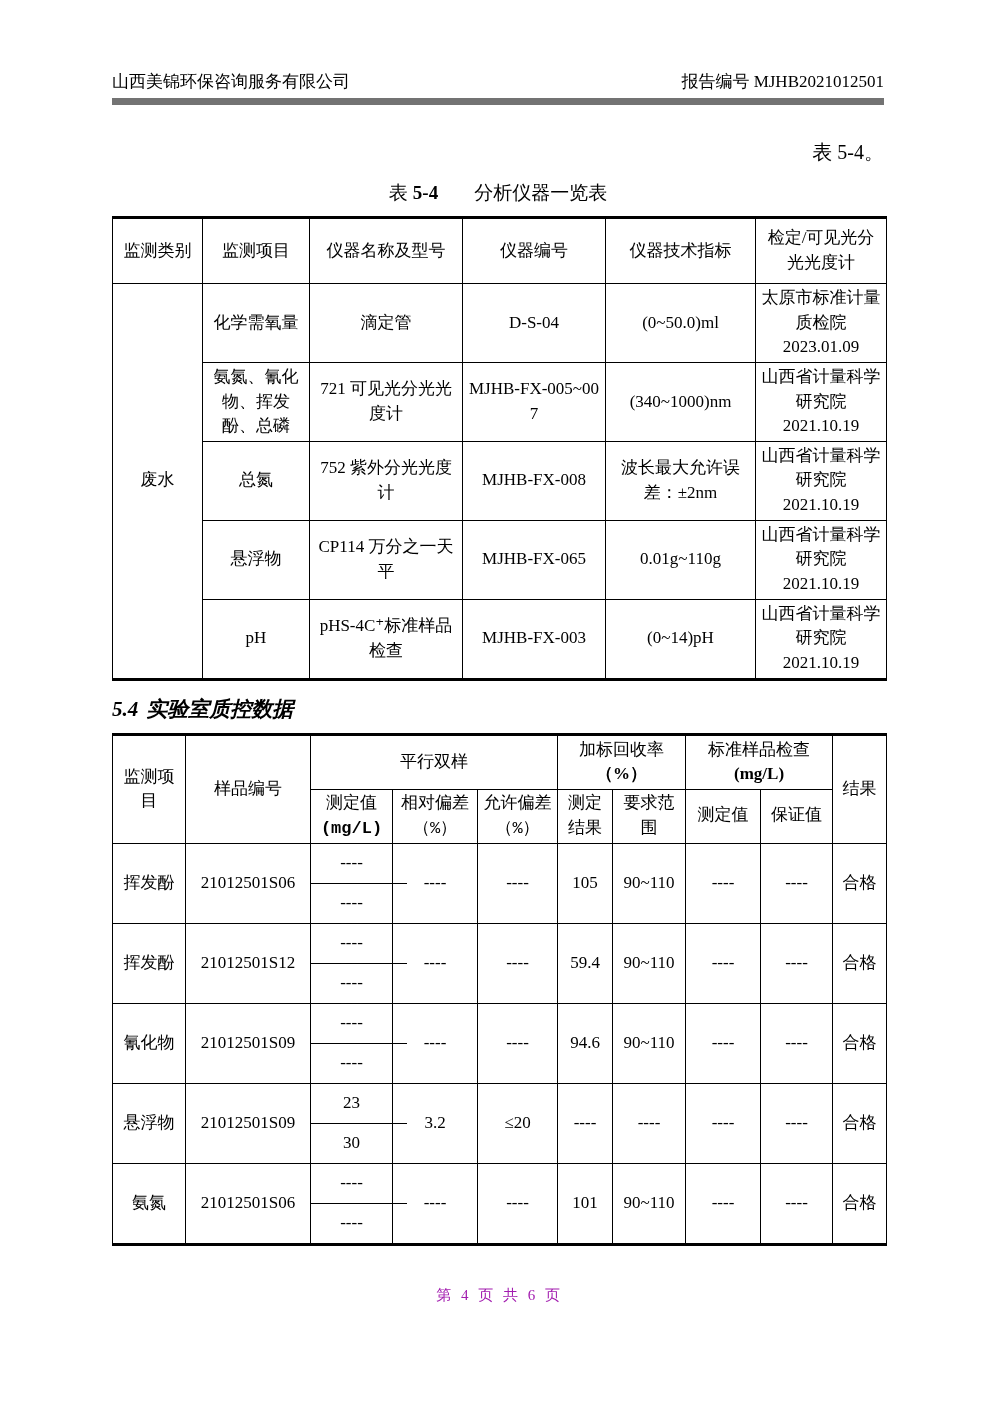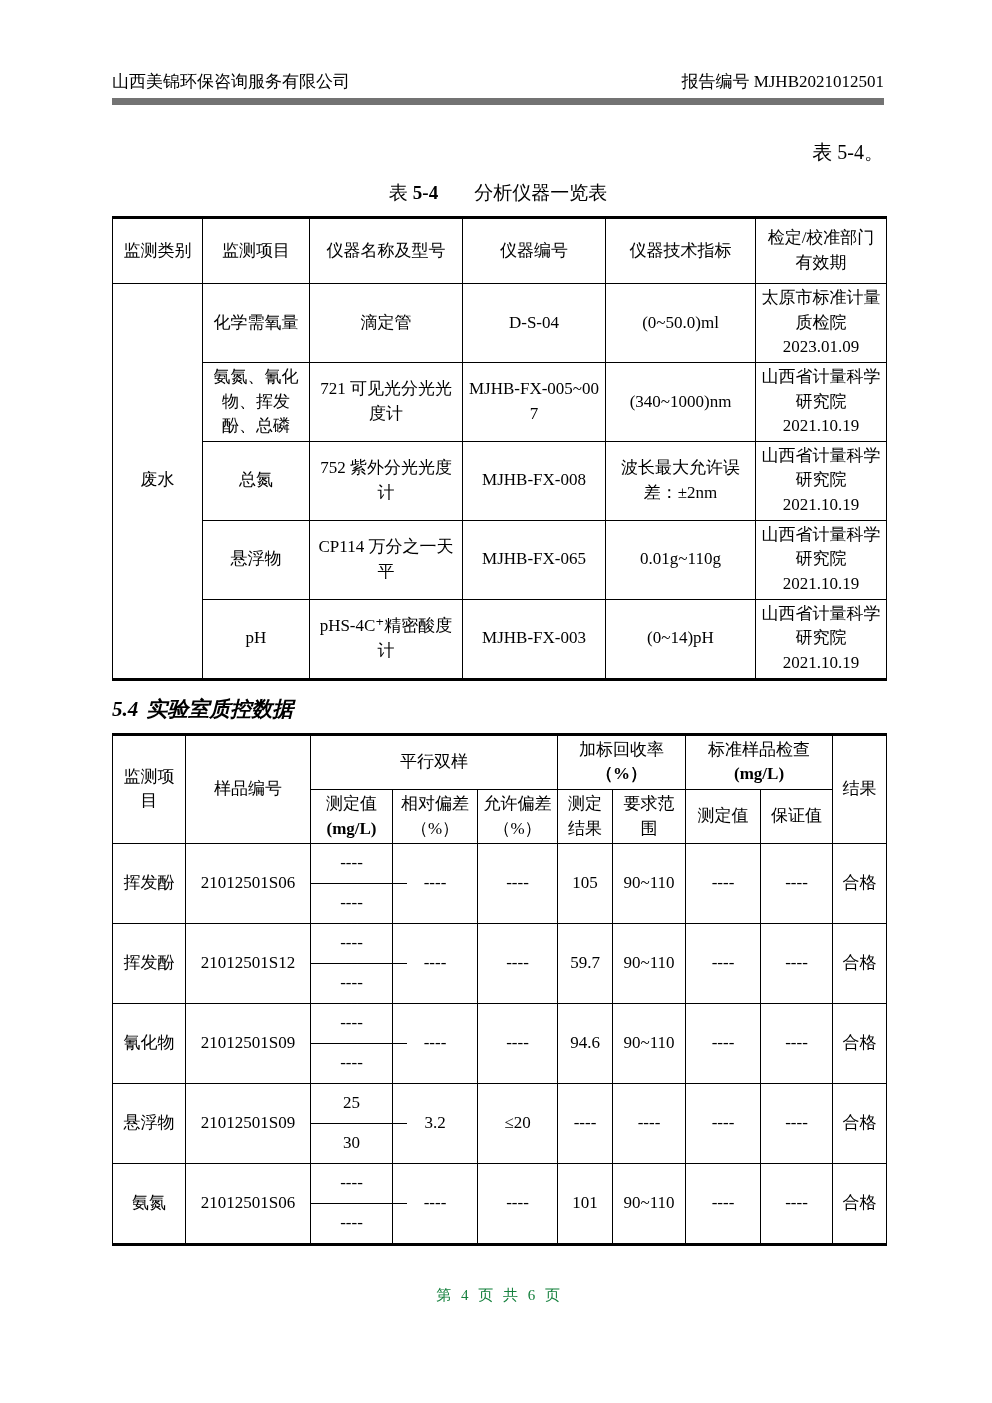--- a/index.html
+++ b/index.html
@@ -34,35 +34,35 @@
   }
   .t54 thead tr{height:66px;}
   .t54 .r1{height:64px;} .t54 .r2{height:72px;} .t54 .r3{height:62px;}
   .t54 .r4{height:60px;} .t54 .r5{height:62px;}
   .cell-code{word-break:break-all;}
 
   .section-heading{font-size:21px;font-weight:bold;margin-top:14px;font-style:italic;}
   .section-heading .sec-title{margin-left:8px;}
   .paragraph{font-size:20px;margin-top:16px;padding-left:54px;}
 
-  .t59 .hrow1{height:44px;} .t59 .hrow2{height:46px;}
+  .t59 .hrow1{height:44px;} .t59 .hrow2{height:46px;font-family:Liberation Mono, monospace;}
   .t59 tbody tr{height:80px;}
   .unit{font-weight:bold;}
 
   td.split{padding:0;}
   td.split .half{
     height:39px;display:flex;align-items:center;justify-content:center;
   }
   td.split .half.top{border-bottom:1px solid #000;position:relative;}
   td.split .half.top::after{
     content:"";position:absolute;right:-15px;bottom:-1px;width:15px;height:1px;background:#000;
   }
 
   .page-footer{
-    text-align:center;font-size:15px;color:#15803d;margin-top:40px;word-spacing:6px;
+    text-align:center;font-size:15px;color:#a21caf;margin-top:40px;word-spacing:6px;
   }
 </style>
 </head>
 <body>
 
 <div class="content">
 
   <div class="page-header">
     <span>山西美锦环保咨询服务有限公司</span>
     <span>报告编号 MJHB2021012501</span>
@@ -83,21 +83,21 @@
         <col style="width:150px">
         <col style="width:131px">
     </colgroup>
     <thead>
       <tr>
         <th>监测类别</th>
         <th>监测项目</th>
         <th>仪器名称及型号</th>
         <th>仪器编号</th>
         <th>仪器技术指标</th>
-        <th>检定/校准部门有效期</th>
+        <th>检定/可见光分光光度计</th>
       </tr>
     </thead>
     <tbody>
       <tr class="r1">
         <td rowspan="5">废水</td>
         <td>化学需氧量</td>
         <td>滴定管</td>
         <td class="cell-code">D-S-04</td>
         <td>(0~50.0)ml</td>
         <td>
@@ -130,21 +130,21 @@
         <td>CP114 万分之一天平</td>
         <td class="cell-code">MJHB-FX-065</td>
         <td>0.01g~110g</td>
         <td>
           <div>山西省计量科学研究院</div>
           <div>2021.10.19</div>
         </td>
       </tr>
       <tr class="r5">
         <td>pH</td>
-        <td>pHS-4C⁺精密酸度计</td>
+        <td>pHS-4C⁺标准样品检查</td>
         <td class="cell-code">MJHB-FX-003</td>
         <td>(0~14)pH</td>
         <td>
           <div>山西省计量科学研究院</div>
           <div>2021.10.19</div>
         </td>
       </tr>
     </tbody>
   </table>
 
@@ -213,21 +213,21 @@
       </tr>
       <tr>
         <td>挥发酚</td>
         <td>21012501S12</td>
         <td class="split">
           <div class="half top">----</div>
           <div class="half">----</div>
         </td>
         <td>----</td>
         <td>----</td>
-        <td>59.7</td>
+        <td>59.4</td>
         <td>90~110</td>
         <td>----</td>
         <td>----</td>
         <td>合格</td>
       </tr>
       <tr>
         <td>氰化物</td>
         <td>21012501S09</td>
         <td class="split">
           <div class="half top">----</div>
@@ -238,21 +238,21 @@
         <td>94.6</td>
         <td>90~110</td>
         <td>----</td>
         <td>----</td>
         <td>合格</td>
       </tr>
       <tr>
         <td>悬浮物</td>
         <td>21012501S09</td>
         <td class="split">
-          <div class="half top">25</div>
+          <div class="half top">23</div>
           <div class="half">30</div>
         </td>
         <td>3.2</td>
         <td>≤20</td>
         <td>----</td>
         <td>----</td>
         <td>----</td>
         <td>----</td>
         <td>合格</td>
       </tr>

